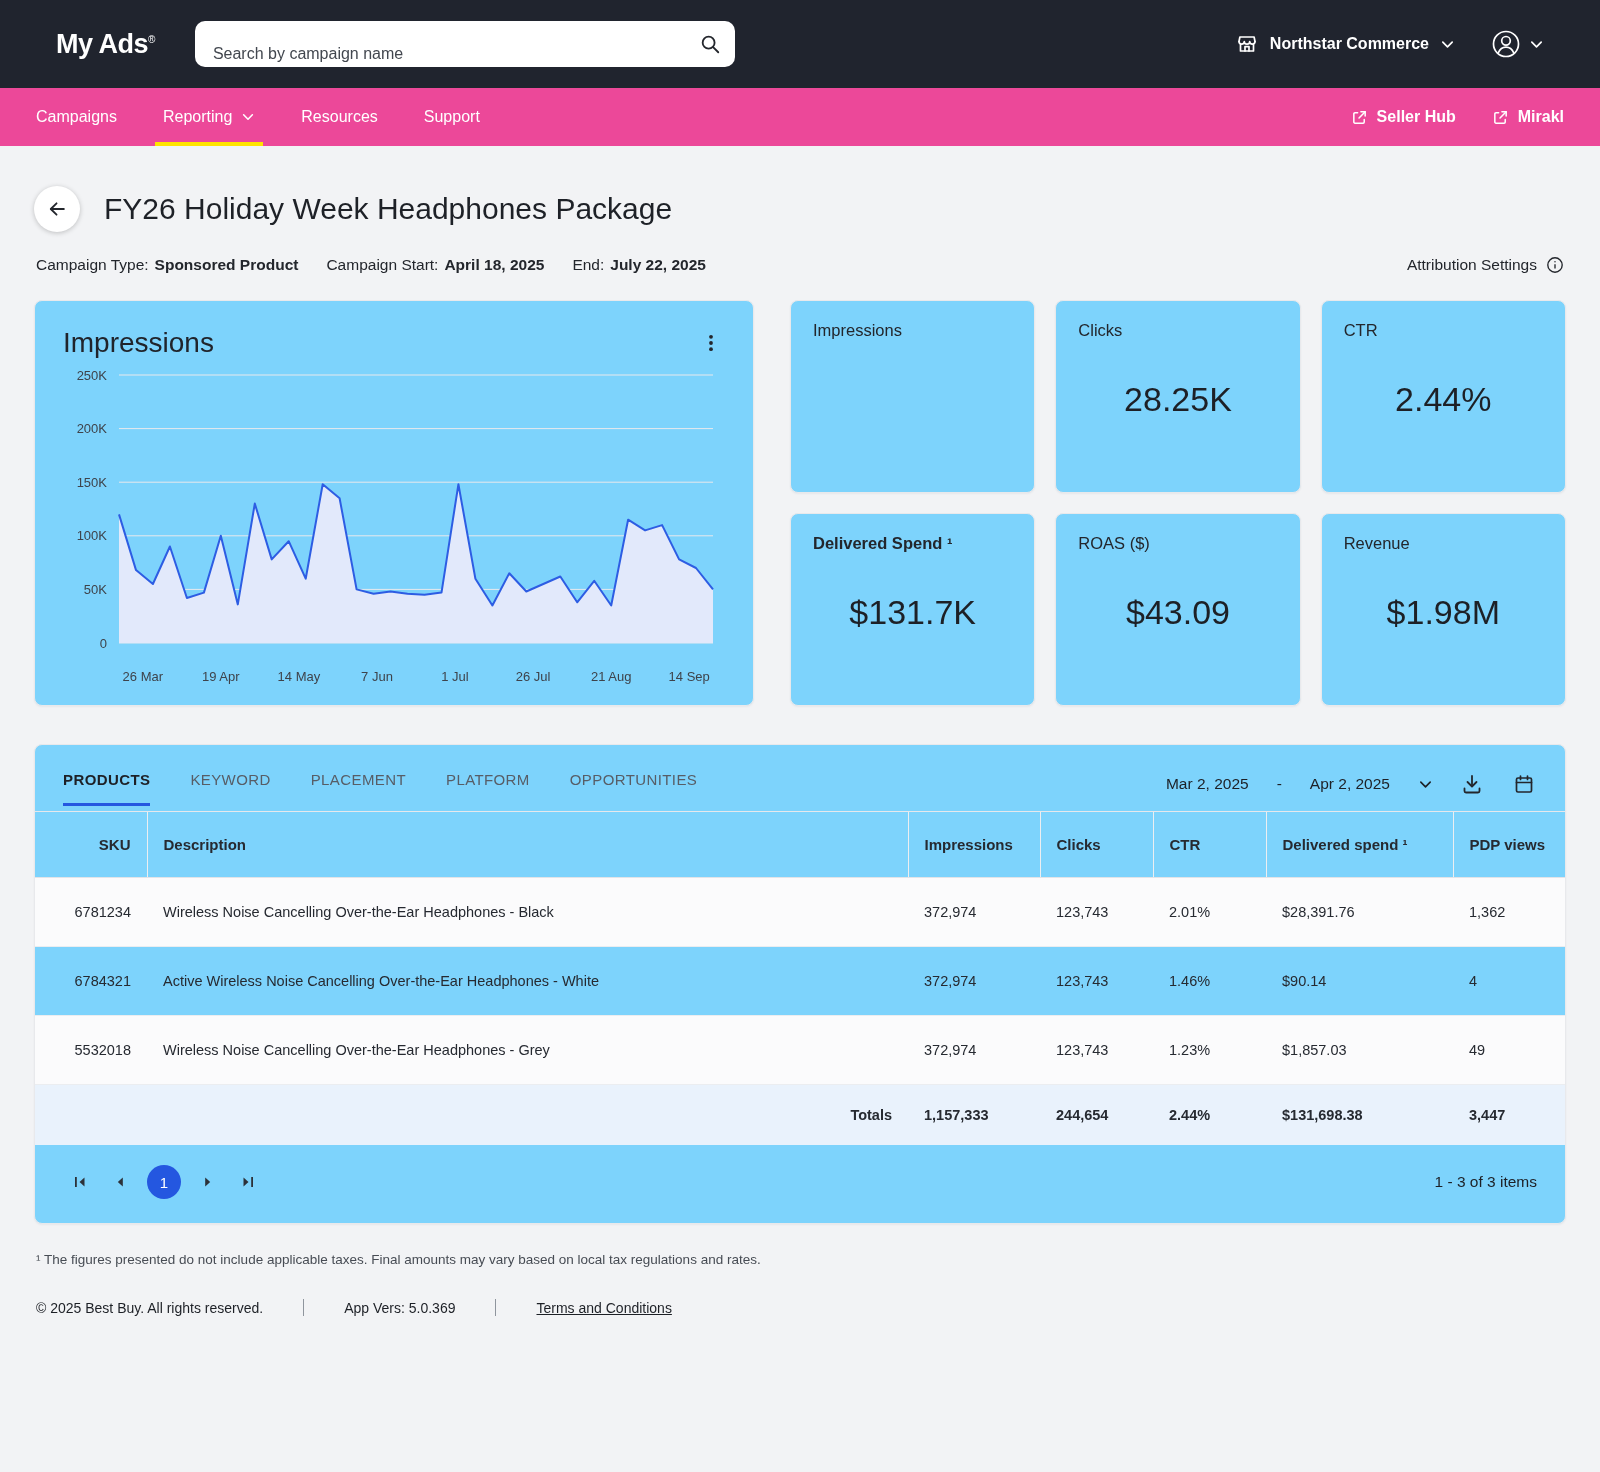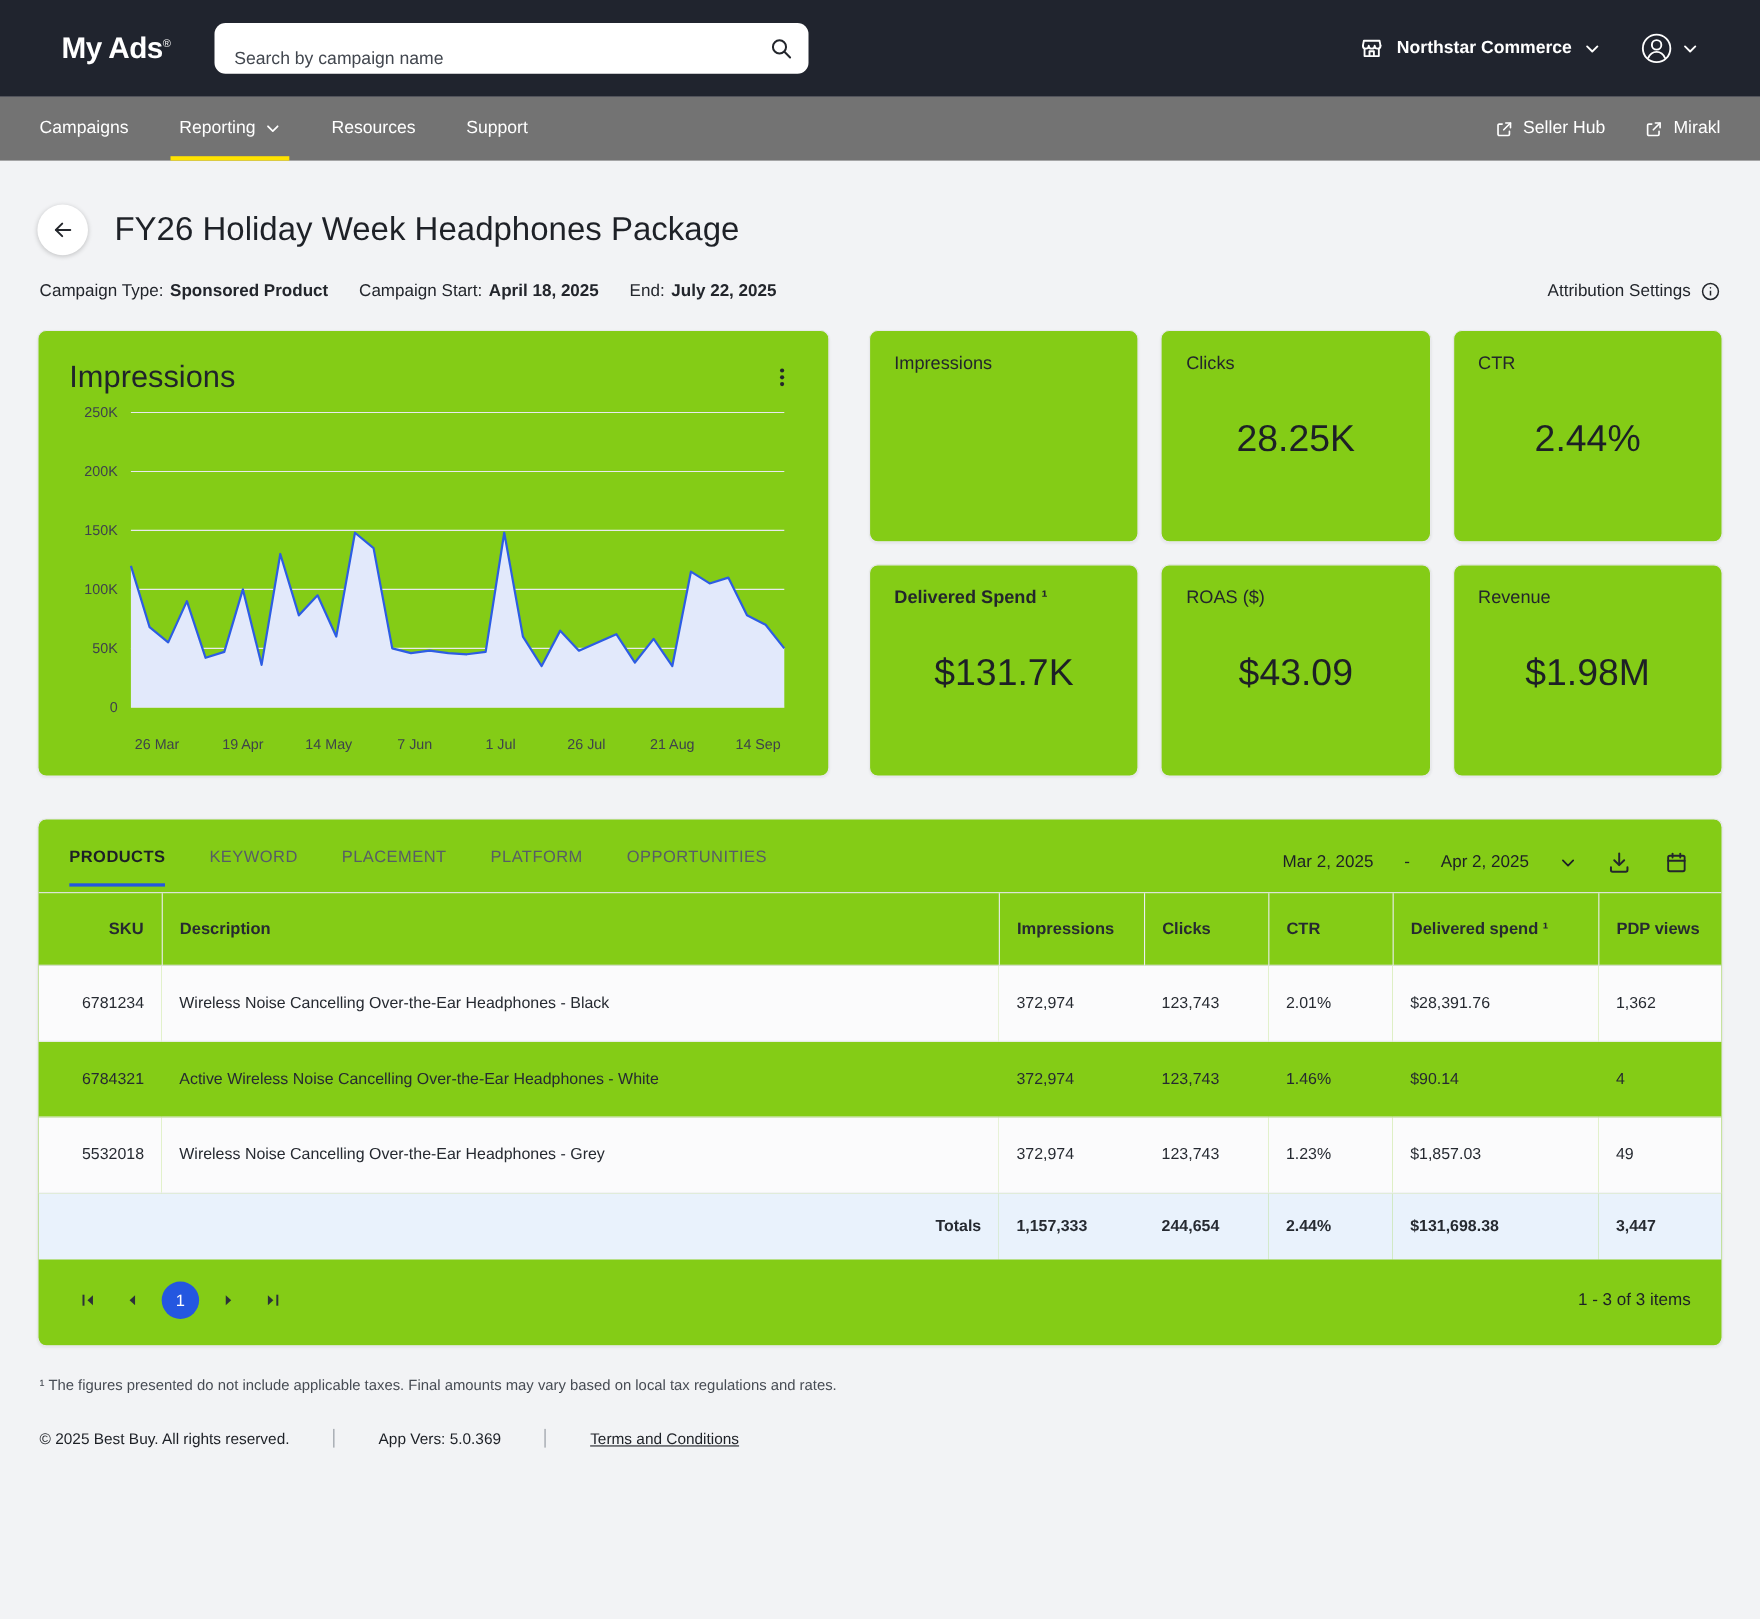--- a/index.html
+++ b/index.html
@@ -19,42 +19,42 @@
   .logo sup { font-size: 10px; font-weight: 400; }
   .search { margin-left: 40px; width: 540px; height: 46px; background: #fff; border-radius: 10px; display: flex; align-items: center; padding: 0 14px 0 18px; }
   .search input { flex: 1; border: none; outline: none; font-size: 16px; color: #23262c; font-family: inherit; background: transparent; margin-top: 19px; }
   .search input::placeholder { color: #42474f; opacity: 1; }
   .search .sicon { color: #23262c; }
   .top-right { margin-left: auto; display: flex; align-items: center; gap: 36px; color: #fff; }
   .account { display: flex; align-items: center; gap: 11px; font-size: 16px; font-weight: 600; cursor: pointer; }
   .user { display: flex; align-items: center; gap: 8px; cursor: pointer; }
 
   
-  .navbar { background: #737373; height: 58px; display: flex; align-items: center; padding: 0 36px; gap: 46px; }
+  .navbar { background: #ec4899; height: 58px; display: flex; align-items: center; padding: 0 36px; gap: 46px; }
   .nav-item { position: relative; color: #fff; font-size: 16px; height: 100%; display: flex; align-items: center; gap: 9px; cursor: pointer; }
   .nav-item.active::after { content: ""; position: absolute; left: -8px; right: -8px; bottom: 0; height: 4px; background: #ffe300; }
-  .nav-right { margin-left: auto; display: flex; gap: 36px; }
+  .nav-right { margin-left: auto; display: flex; gap: 36px; font-weight: bold; }
   .nav-link { color: #fff; font-size: 16px; display: flex; gap: 9px; align-items: center; cursor: pointer; }
 
   
   .main { padding: 0 34px; }
   .title-row { display: flex; align-items: center; gap: 24px; margin-top: 40px; }
   .back-btn { width: 46px; height: 46px; border-radius: 50%; background: #fff; border: none;
     box-shadow: 0 1px 5px rgba(0,0,0,.22); display: flex; align-items: center; justify-content: center;
     color: #23262c; cursor: pointer; }
   .page-title { font-size: 30px; font-weight: 500; color: #1e2127; }
   .meta-row { display: flex; align-items: flex-end; margin-top: 24px; font-size: 15.5px; color: #23262c; padding: 0 2px; }
   .meta-item { margin-right: 28px; }
   .meta-item .lbl { margin-right: 6px; }
   .meta-item .val { font-weight: 700; }
   .attribution { margin-left: auto; display: flex; align-items: center; gap: 9px; font-size: 15.5px; cursor: pointer; }
 
   
   .cards-row { display: flex; gap: 36px; margin-top: 26px; align-items: stretch; }
-  .card { background: #84cc16; border: 1px solid #e8e9ec; border-radius: 8px; box-shadow: 0 1px 2px rgba(20,24,35,.05); }
+  .card { background: #7dd3fc; border: 1px solid #e8e9ec; border-radius: 8px; box-shadow: 0 1px 2px rgba(20,24,35,.05); }
   .chart-card { flex: 0 0 720px; padding: 26px 28px 14px; }
   .chart-head { display: flex; justify-content: space-between; align-items: flex-start; }
   .chart-title { font-size: 28px; font-weight: 500; color: #20242b; }
   .kebab { color: #23262c; cursor: pointer; padding: 6px 4px; background: none; border: none; }
   .kpi-grid { flex: 1; display: grid; grid-template-columns: repeat(3, 1fr); grid-template-rows: 1fr 1fr; gap: 20px; }
   .kpi-card { padding: 20px 22px; display: flex; flex-direction: column; }
   .kpi-label { font-size: 16.5px; color: #23262c; }
   .kpi-label.bold { font-weight: 700; }
   .kpi-value { flex: 1; display: flex; align-items: center; justify-content: center; font-size: 34px; font-weight: 500; color: #1d2026; padding-bottom: 14px; }
 

